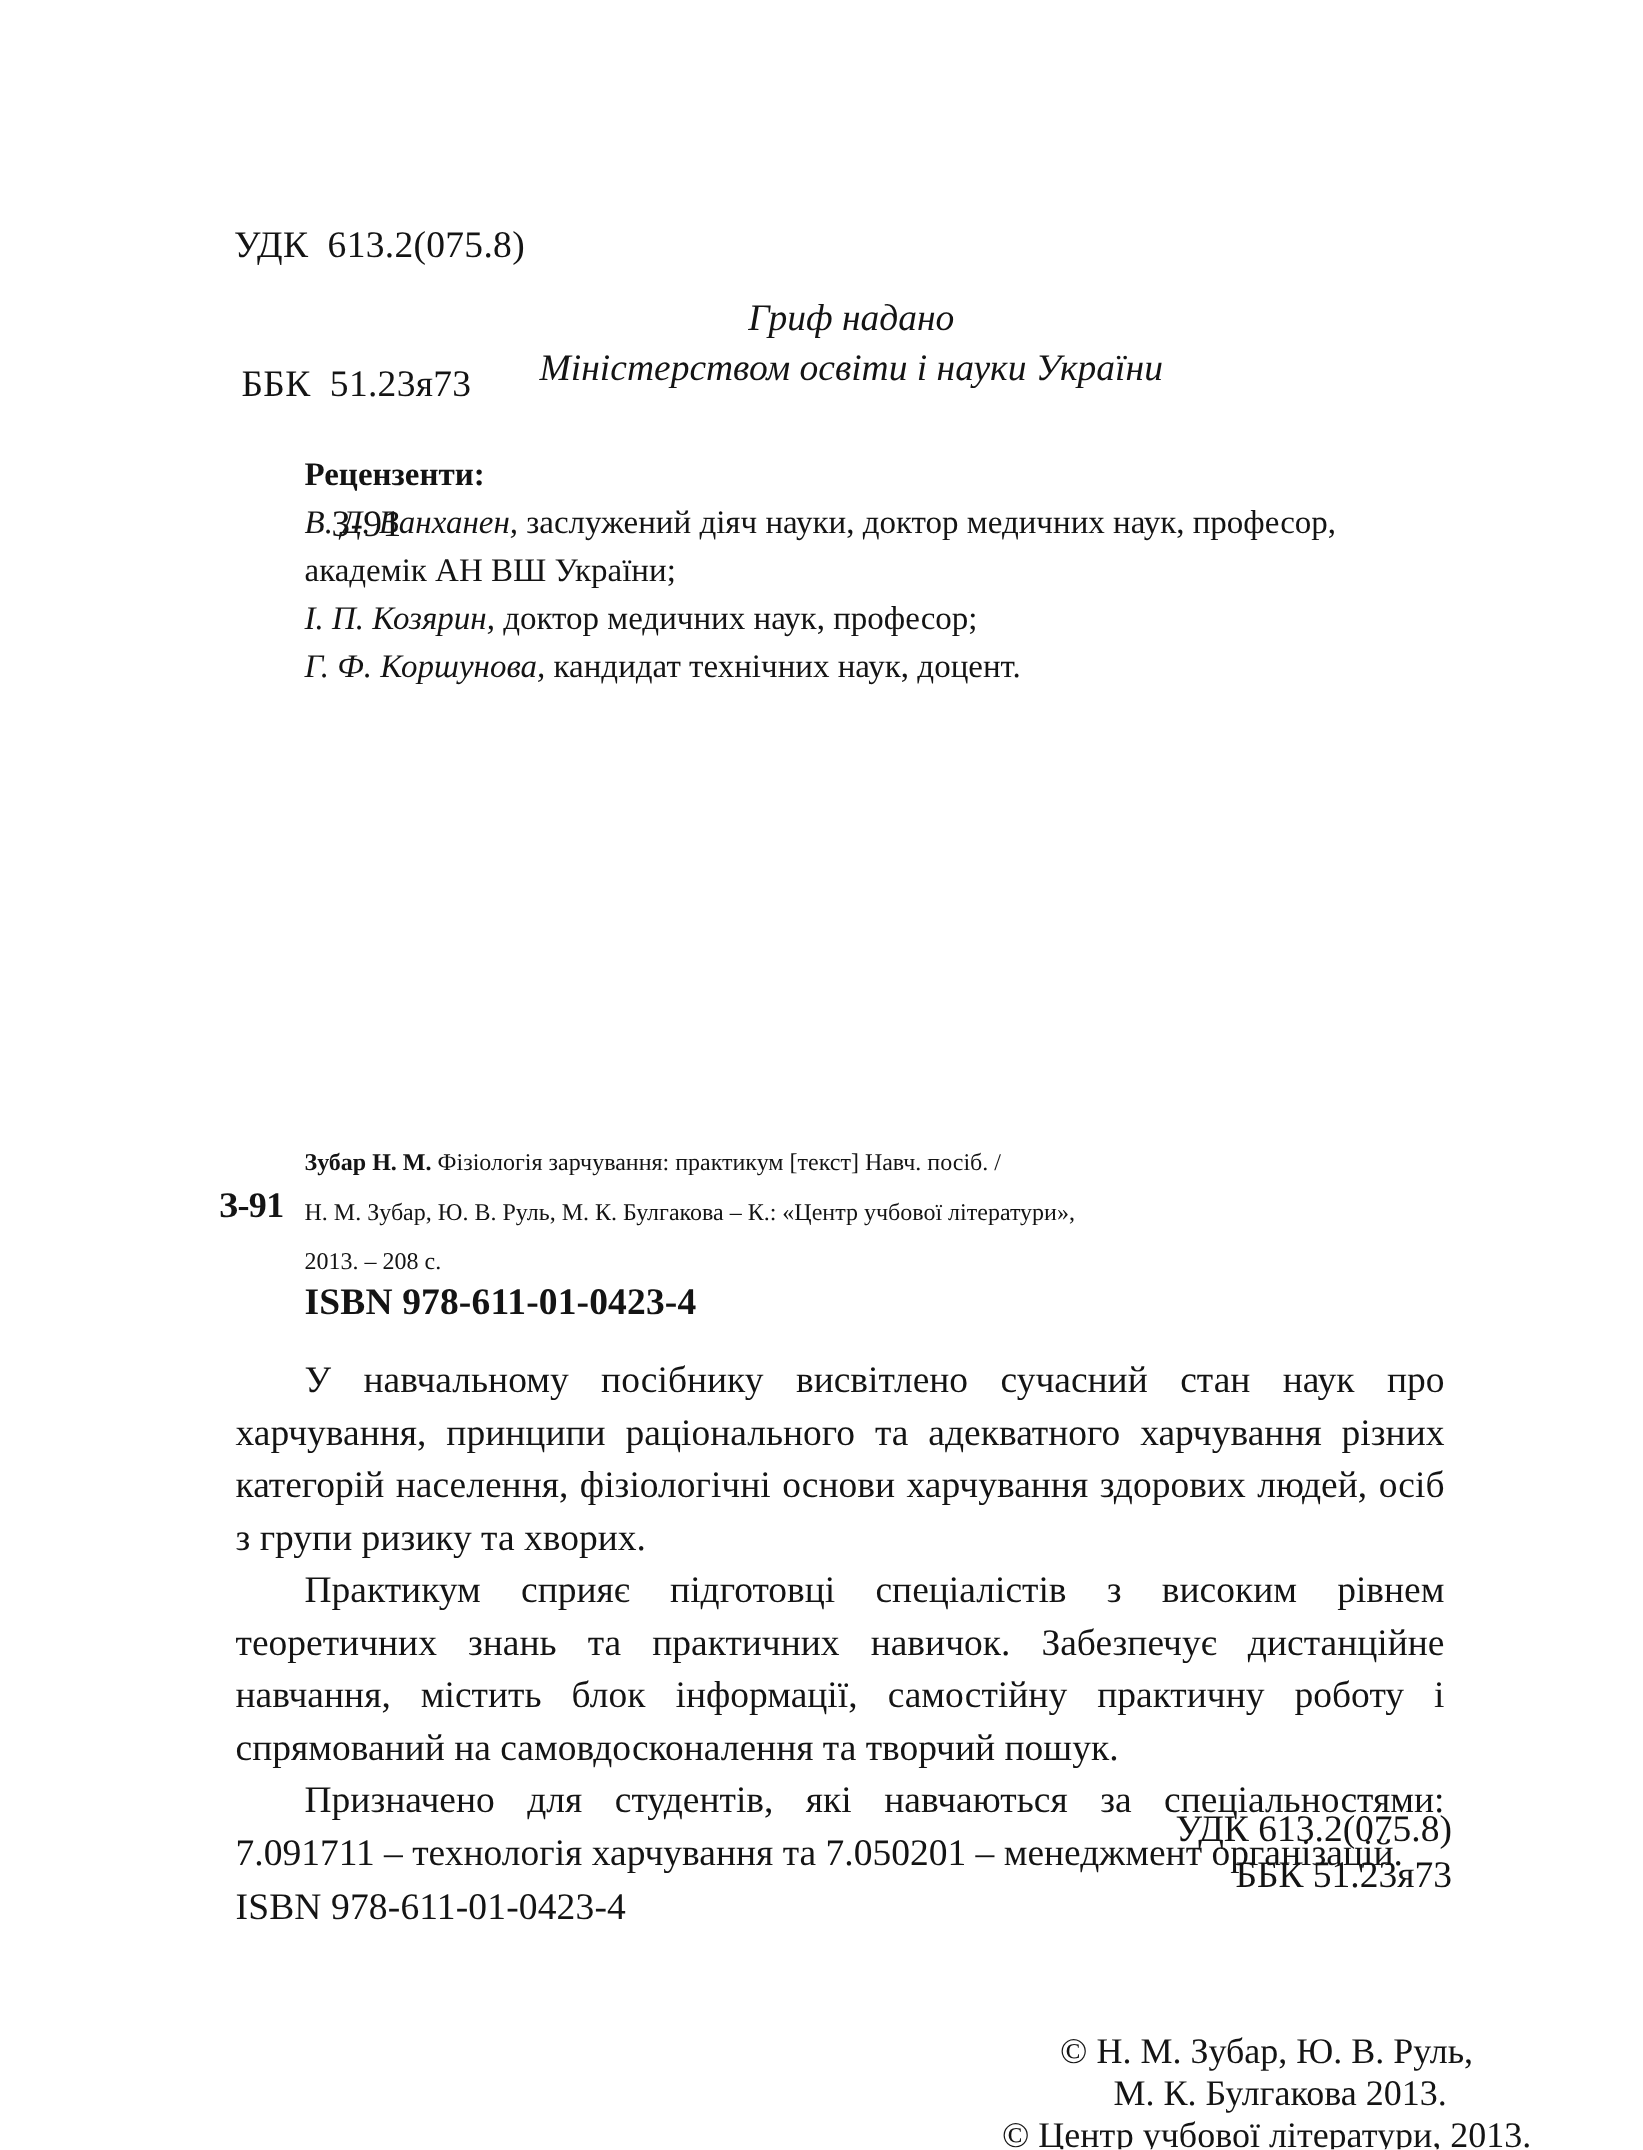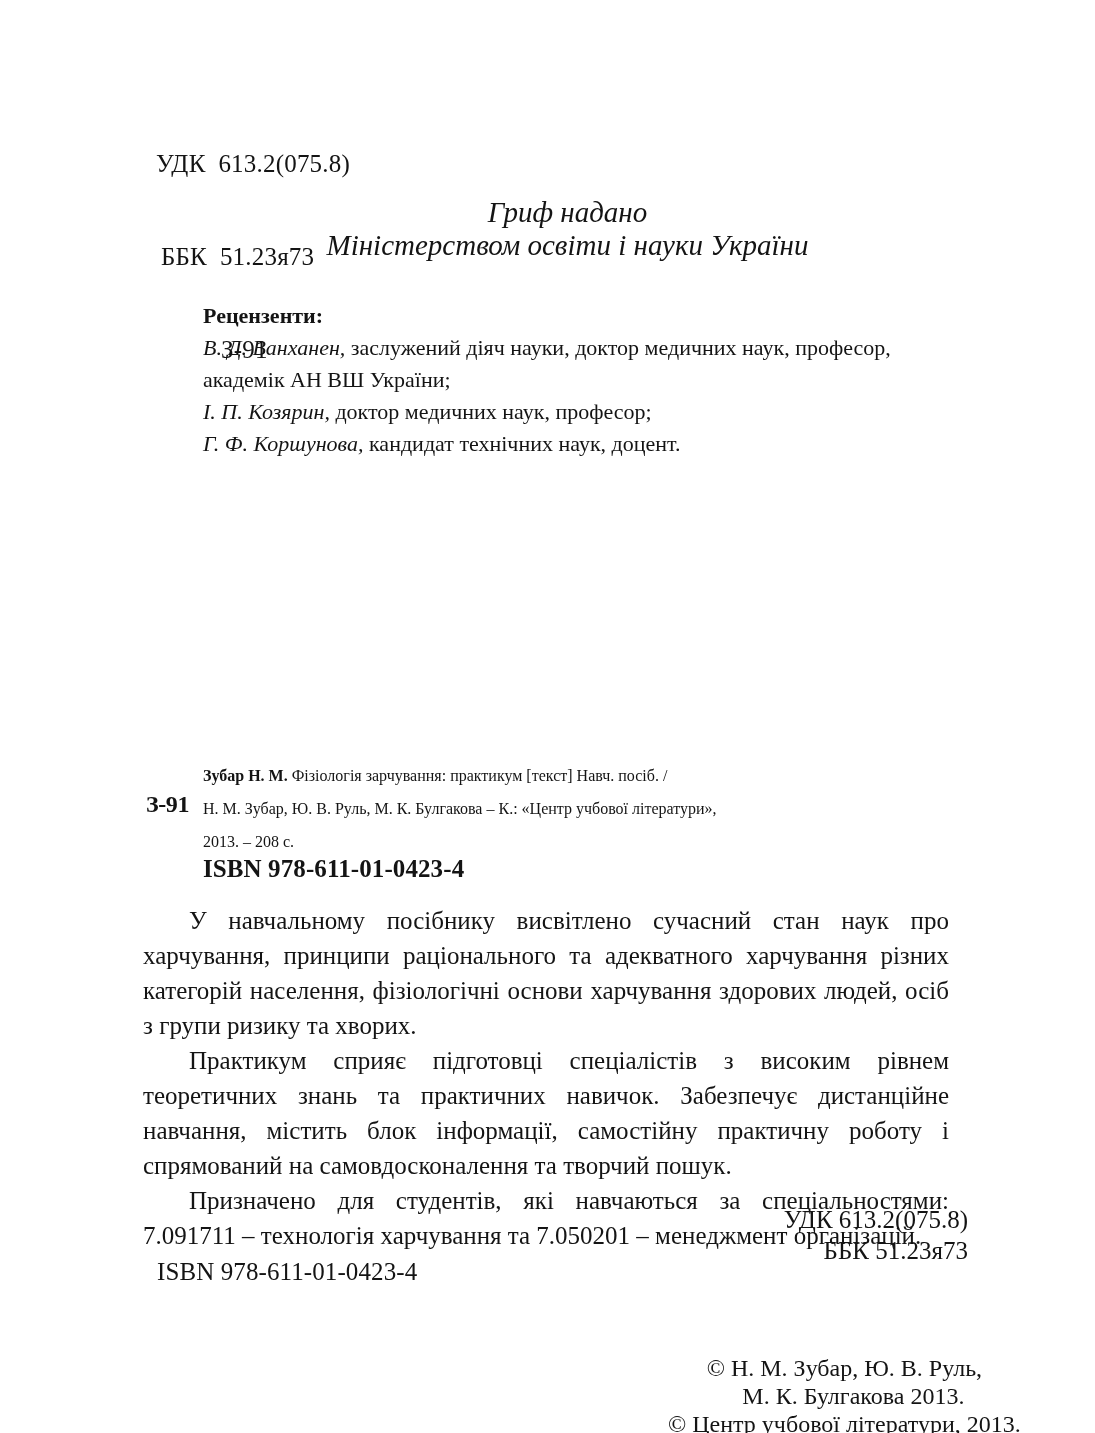--- a/index.html
+++ b/index.html
@@ -33,21 +33,21 @@
   .udk-line.l3 { padding-left: 71px; letter-spacing: 0.2px; }
 
   
   .grif {
     position: absolute;
     left: 150px;
     top: 196px;
     width: 835px;
     text-align: center;
     font-style: italic;
-    font-size: 29px;
+    font-size: 25px;
     line-height: 33px;
   }
   .grif .gl { display: block; }
 
   
   .reviewers {
     position: absolute;
     left: 203px;
     top: 300px;
     width: 745px;
@@ -91,21 +91,21 @@
     left: 203px;
     top: 855px;
     font-size: 25px;
     font-weight: bold;
     letter-spacing: 0.1px;
   }
 
   
   .annotation {
     position: absolute;
-    left: 143px;
+    left: 157px;
     top: 903px;
     width: 806px;
     font-size: 25px;
     line-height: 35px;
     text-align: justify;
   }
   .annotation p {
     margin: 0 0 0 0;
     text-indent: 46px;
   }

